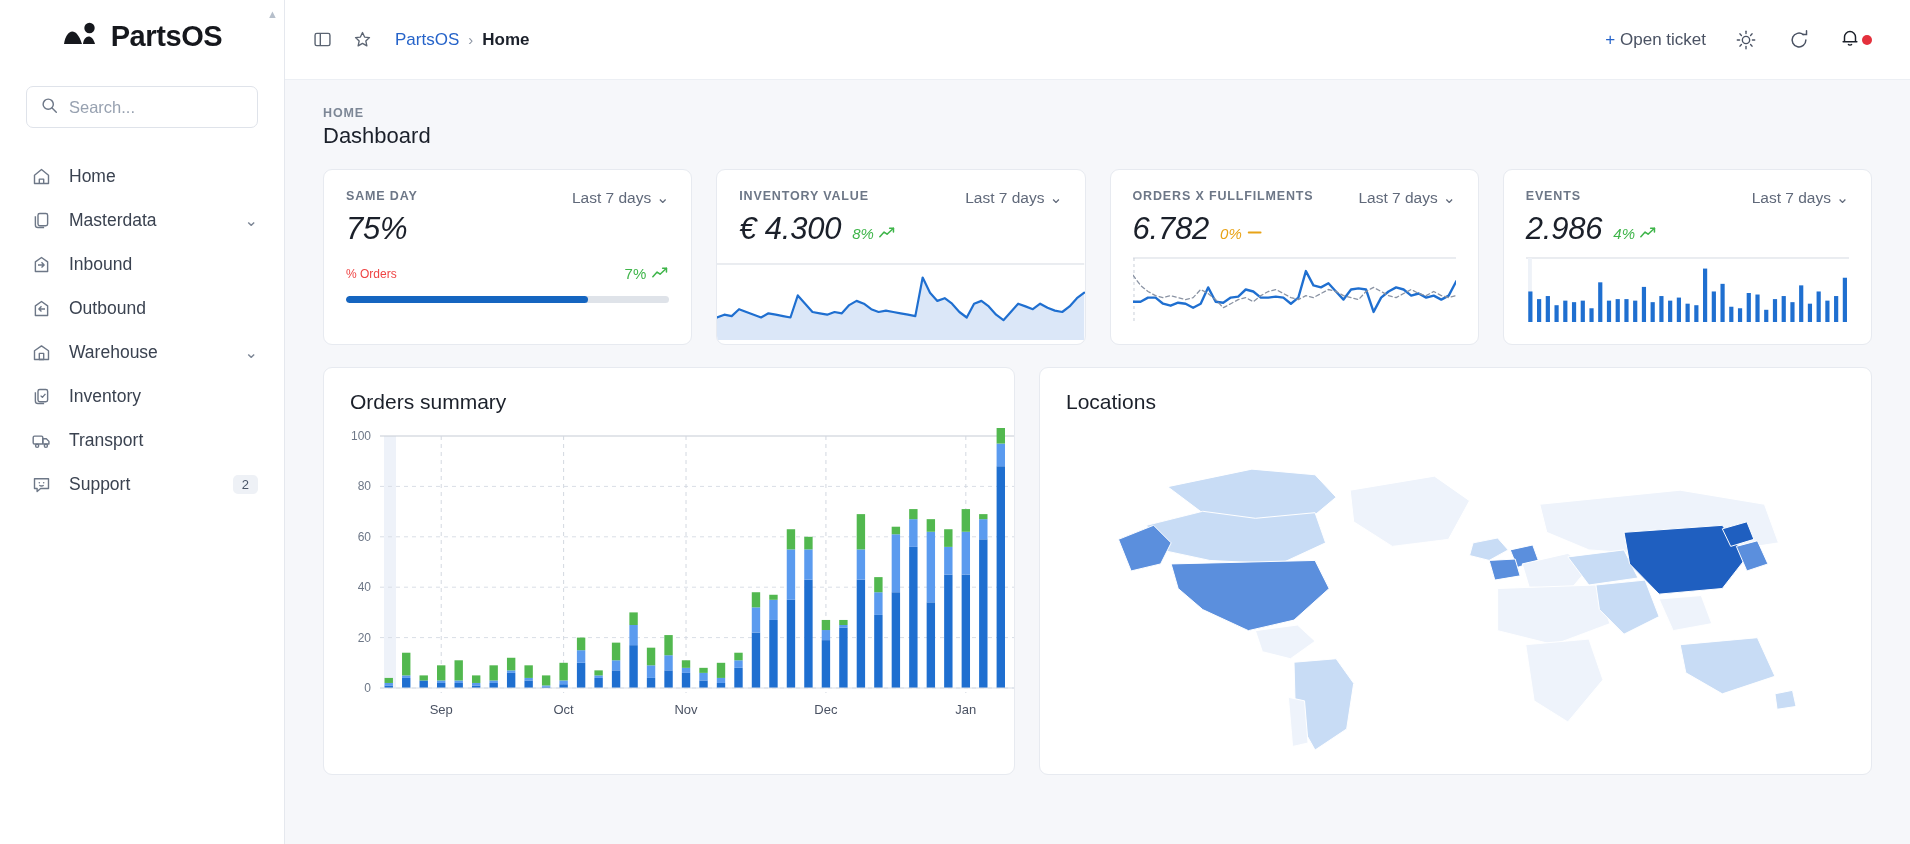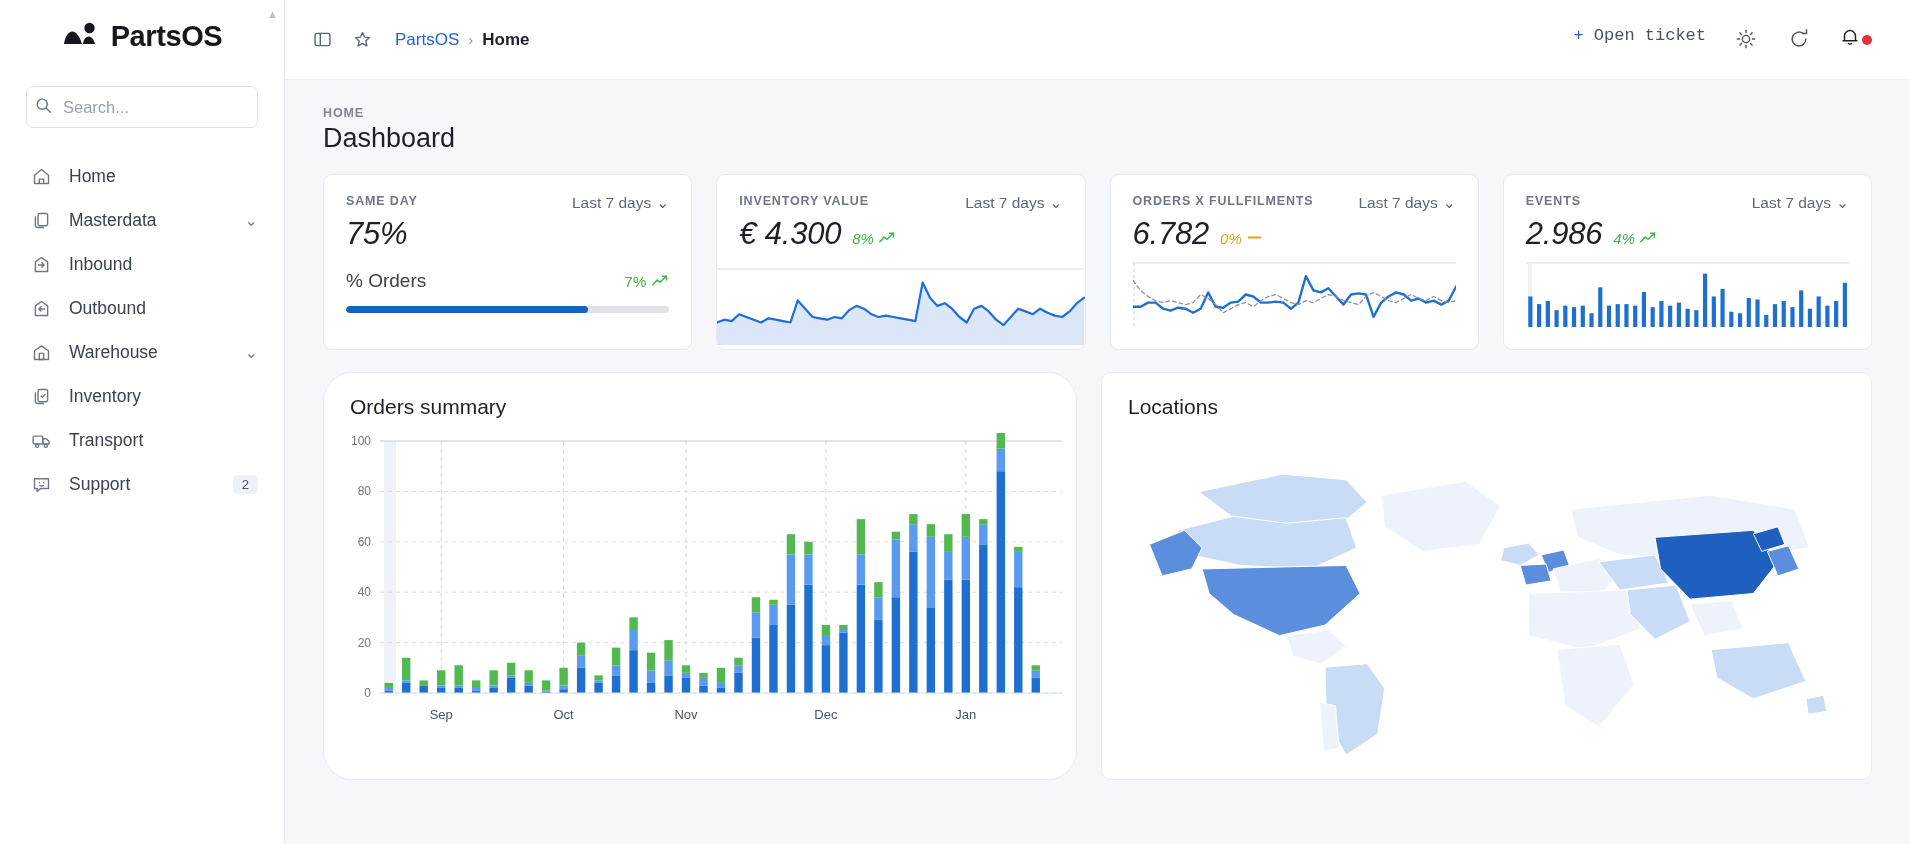--- a/index.html
+++ b/index.html
@@ -15,21 +15,21 @@
   .sidebar {
     width: 285px; height: 844px; background: #ffffff;
     border-right: 1px solid #e5e8ee;
     flex: 0 0 285px; position: relative;
   }
   .logo-wrap { height: 72px; display: flex; align-items: center; justify-content: center; }
   .logo { display: flex; align-items: center; gap: 9px; }
   .logo-text { font-size: 29px; font-weight: 700; color: #16181d; letter-spacing: -0.4px; }
   .search-box {
     margin: 14px 26px 0 26px; height: 42px; border: 1px solid #dfe3ea; border-radius: 7px;
-    display: flex; align-items: center; gap: 11px; padding: 0 8px; background: #fff;
+    display: flex; align-items: center; gap: 11px; padding: 0 14px; background: #fff;
   }
   .search-input {
     border: none; outline: none; font-size: 16.5px; color: #5b6472;
     font-family: "Liberation Sans", sans-serif; background: transparent; width: 100%;
   }
   .search-input::placeholder { color: #97a1b0; }
   .nav { margin-top: 26px; }
   .nav-item {
     display: flex; align-items: center; height: 44px; padding: 0 26px 0 30px;
     gap: 17px; cursor: pointer; position: relative;
@@ -50,56 +50,56 @@
     height: 80px; flex: 0 0 80px; background: #ffffff;
     display: flex; align-items: center; padding: 0 38px 0 24px;
     border-bottom: 1px solid #eceff4;
   }
   .topbar-left { display: flex; align-items: center; gap: 14px; }
   .icon-btn { width: 26px; height: 26px; display: flex; align-items: center; justify-content: center; cursor: pointer; color: #5b6472; }
   .crumb { display: flex; align-items: center; gap: 9px; margin-left: 6px; }
   .crumb-link { font-size: 17px; color: #2563c9; cursor: pointer; }
   .crumb-sep { color: #8b94a3; font-size: 15px; }
   .crumb-cur { font-size: 17px; color: #1b202a; font-weight: 600; }
-  .topbar-right { margin-left: auto; display: flex; gap: 27px; font-family: Liberation Mono, monospace; }
+  .topbar-right { margin-left: auto; display: flex; align-items: center; gap: 27px; }
   .open-ticket { font-size: 17px; color: #4a5263; cursor: pointer; }
   .open-ticket .plus { color: #2563c9; }
   .bell-wrap { position: relative; display: flex; align-items: center; }
   .bell-dot { width: 10px; height: 10px; border-radius: 50%; background: #e4303c; margin-left: 1px; }
 
   .content { flex: 1; background: #f6f7fa; padding: 26px 38px 0 38px; overflow: hidden; }
   .page-eyebrow { font-size: 12.5px; letter-spacing: 0.9px; color: #7d8796; font-weight: 600; }
-  .page-title { font-size: 27px; color: #1b202a; margin-top: 3px; font-weight: 400; }
+  .page-title { font-size: 22px; color: #1b202a; margin-top: 3px; font-weight: 400; }
 
   
   .kpi-row { display: flex; gap: 24px; margin-top: 20px; }
   .kpi {
     flex: 1; height: 176px; background: #fff; border: 1px solid #e7eaf0;
     border-radius: 9px; position: relative; overflow: hidden;
   }
   .kpi-head { display: flex; align-items: flex-start; padding: 19px 22px 0 22px; }
   .kpi-label { font-size: 12.5px; letter-spacing: 0.85px; color: #6d7787; font-weight: 600; }
   .kpi-range { margin-left: auto; font-size: 15.5px; color: #60697a; cursor: pointer; display:flex; align-items:center; gap:5px; }
   .kpi-value-row { display: flex; align-items: baseline; gap: 11px; padding: 4px 22px 0 22px; font-style: italic; }
   .kpi-value { font-size: 31px; color: #1b202a; font-weight: 400; letter-spacing: -0.2px; }
   .kpi-delta { font-size: 15px; display: flex; align-items: center; gap: 5px; }
   .up { color: #3fb54a; }
   .flat { color: #e8a317; }
   .kpi-sub { display: flex; align-items: center; padding: 18px 22px 0 22px; }
-  .kpi-sub-label { font-size: 19px; color: #404040; }
+  .kpi-sub-label { font-size: 12px; color: #ef4444; }
   .kpi-sub-delta { margin-left: auto; font-size: 15px; display: flex; align-items: center; gap: 6px; }
   .progress-track { margin: 14px 22px 0 22px; height: 7px; background: #dfe3e9; border-radius: 4px; overflow: hidden; }
   .progress-fill { height: 100%; background: #1565c0; border-radius: 4px; }
   .spark { position: absolute; left: 0; right: 0; bottom: 0; }
   .spark-inset { position: absolute; left: 22px; right: 22px; bottom: 14px; }
 
   
   .panel-row { display: flex; gap: 24px; margin-top: 22px; }
   .panel { background: #fff; border: 1px solid #e7eaf0; border-radius: 9px; height: 408px; overflow: hidden; }
-  .panel.orders { flex: 0 0 auto; width: 754px; border-radius: 29px; }
+  .panel.orders { flex: 0 0 auto; width: 692px; }
   .panel.locations { flex: 1; }
   .panel-title { font-size: 21px; color: #1b202a; padding: 22px 26px 0 26px; }
   .chart-area { padding: 14px 18px 0 14px; }
   .map-area { padding: 6px 10px 0 10px; }
 </style>
 </head>
 <body>
 
 <div class="app">
 

